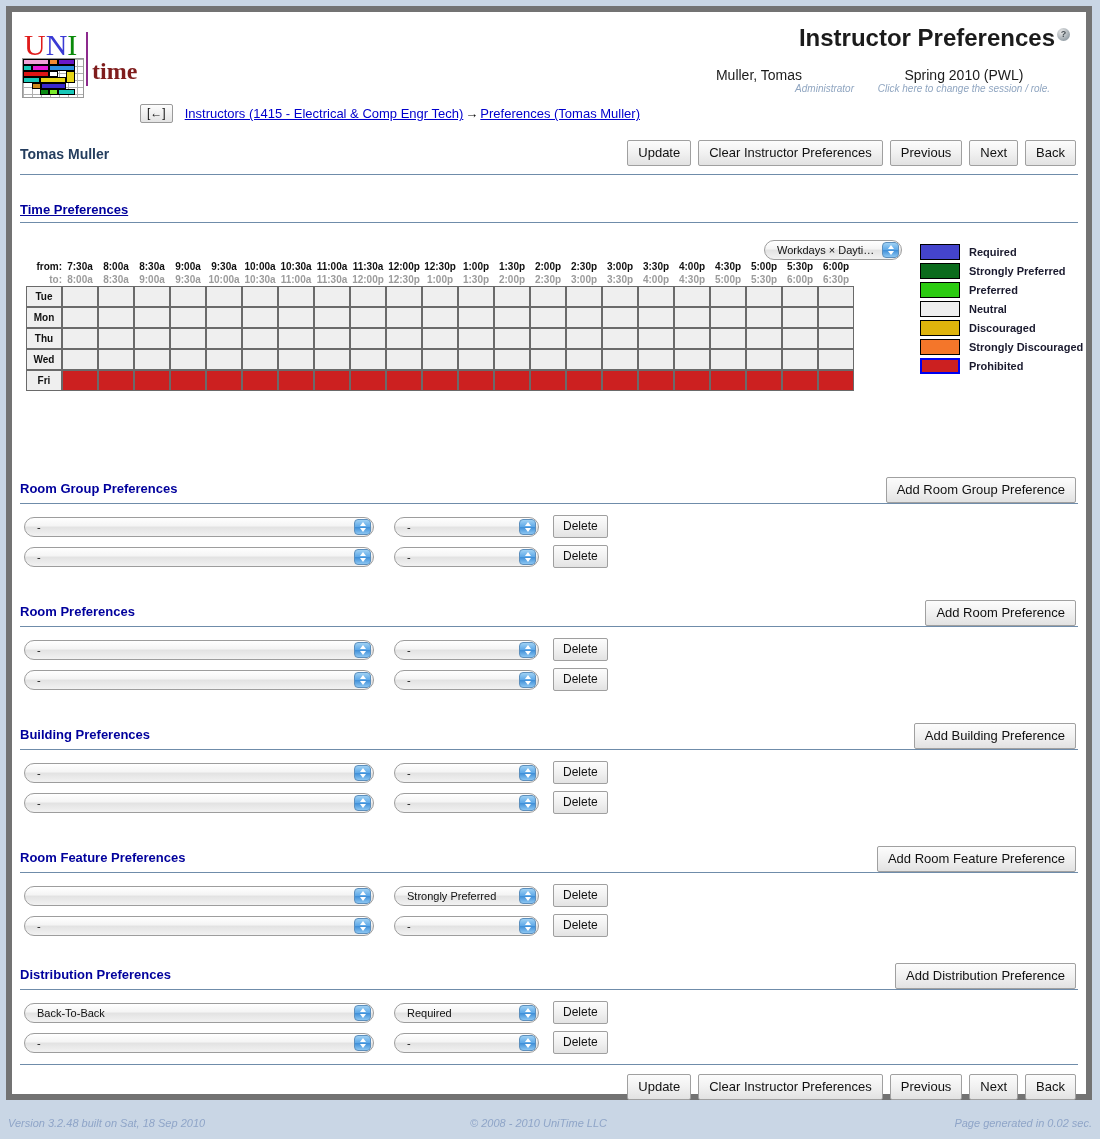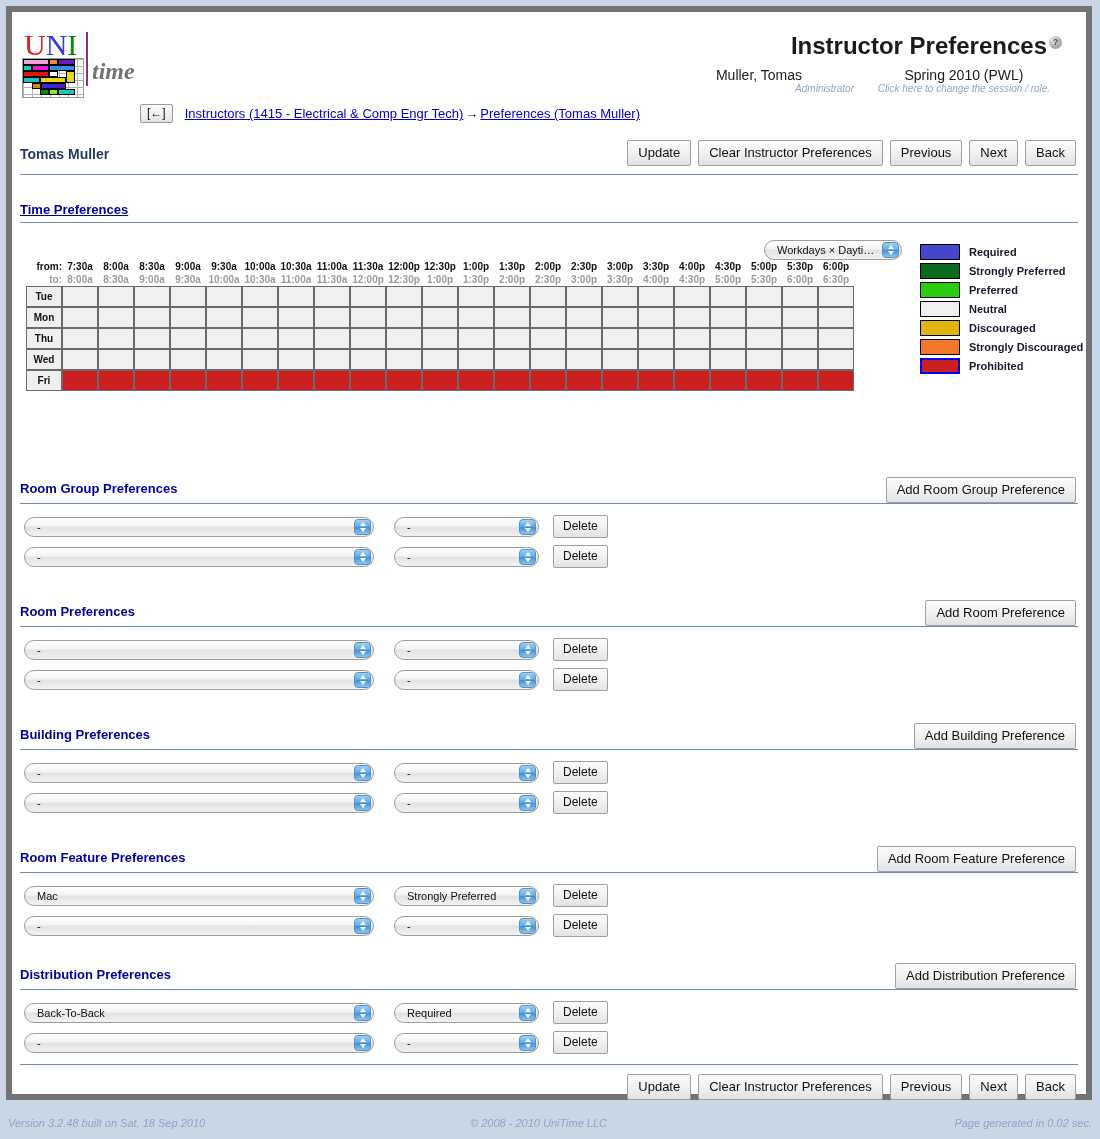--- a/index.html
+++ b/index.html
@@ -59,24 +59,23 @@
     top: 2px;
     width: 2px;
     height: 54px;
     background: #8d2a8d;
   }
   .logo-time {
     position: absolute;
     left: 72px;
     top: 28px;
     font-family: "Liberation Serif", serif;
-    font-style: italic;
     font-weight: bold;
     font-size: 24px;
-    color: #737373;
+    color: #7f1d1d;
   }
   .logo-grid {
     position: absolute;
     left: 2px;
     top: 28px;
     width: 62px;
     height: 40px;
   }
   .logo-grid .cellbg {
     position: absolute; left:0; top:0; right:0; bottom:0;
@@ -94,21 +93,21 @@
     box-sizing: border-box;
   }
 
   .title {
     position: absolute;
     right: 12px;
     top: 8px;
     text-align: right;
   }
   .title h1 {
-    margin: 12px;
+    margin: 4px;
     font-size: 24px;
     font-weight: bold;
     color: #1b1b1b;
     font-family: "Liberation Sans", sans-serif;
     letter-spacing: 0px;
   }
   .help-dot {
     display: inline-block;
     width: 13px; height: 13px;
     border-radius: 50%;
@@ -799,21 +798,20 @@
             <span class="val">-</span>
             <span class="knob"></span>
           </span>
           <button class="btn-del">Delete</button>
         </div>
         <div class="sect-title" style="left:8px; top:838px;">Room Feature Preferences</div>
         <button class="btn-add" style="top:834px;">Add Room Feature Preference</button>
         <div class="rule" style="top:860px;"></div>
         <div class="pref-row" style="top:872px;">
           <span class="aqua sel-wide">
-            <span class="val">Mac</span>
             <span class="knob"></span>
           </span>
           <span class="aqua sel-narrow">
             <span class="val">Strongly Preferred</span>
             <span class="knob"></span>
           </span>
           <button class="btn-del">Delete</button>
         </div>
         <div class="pref-row" style="top:902px;">
           <span class="aqua sel-wide">

